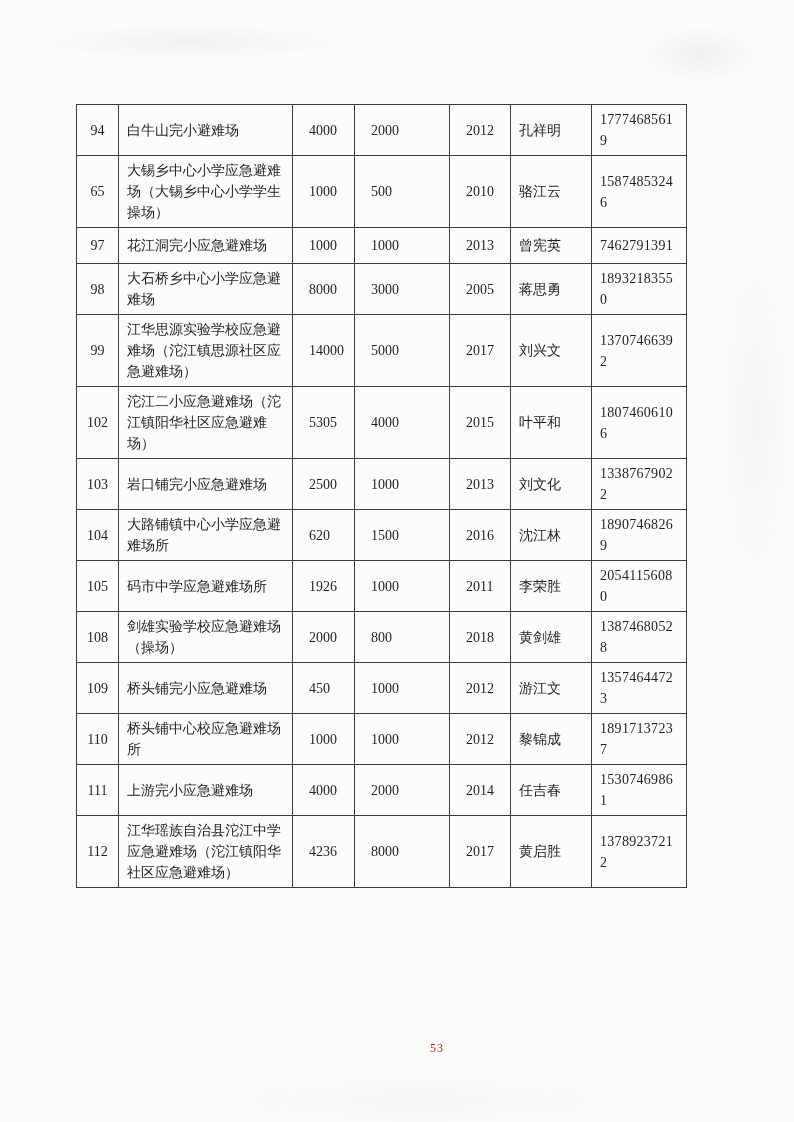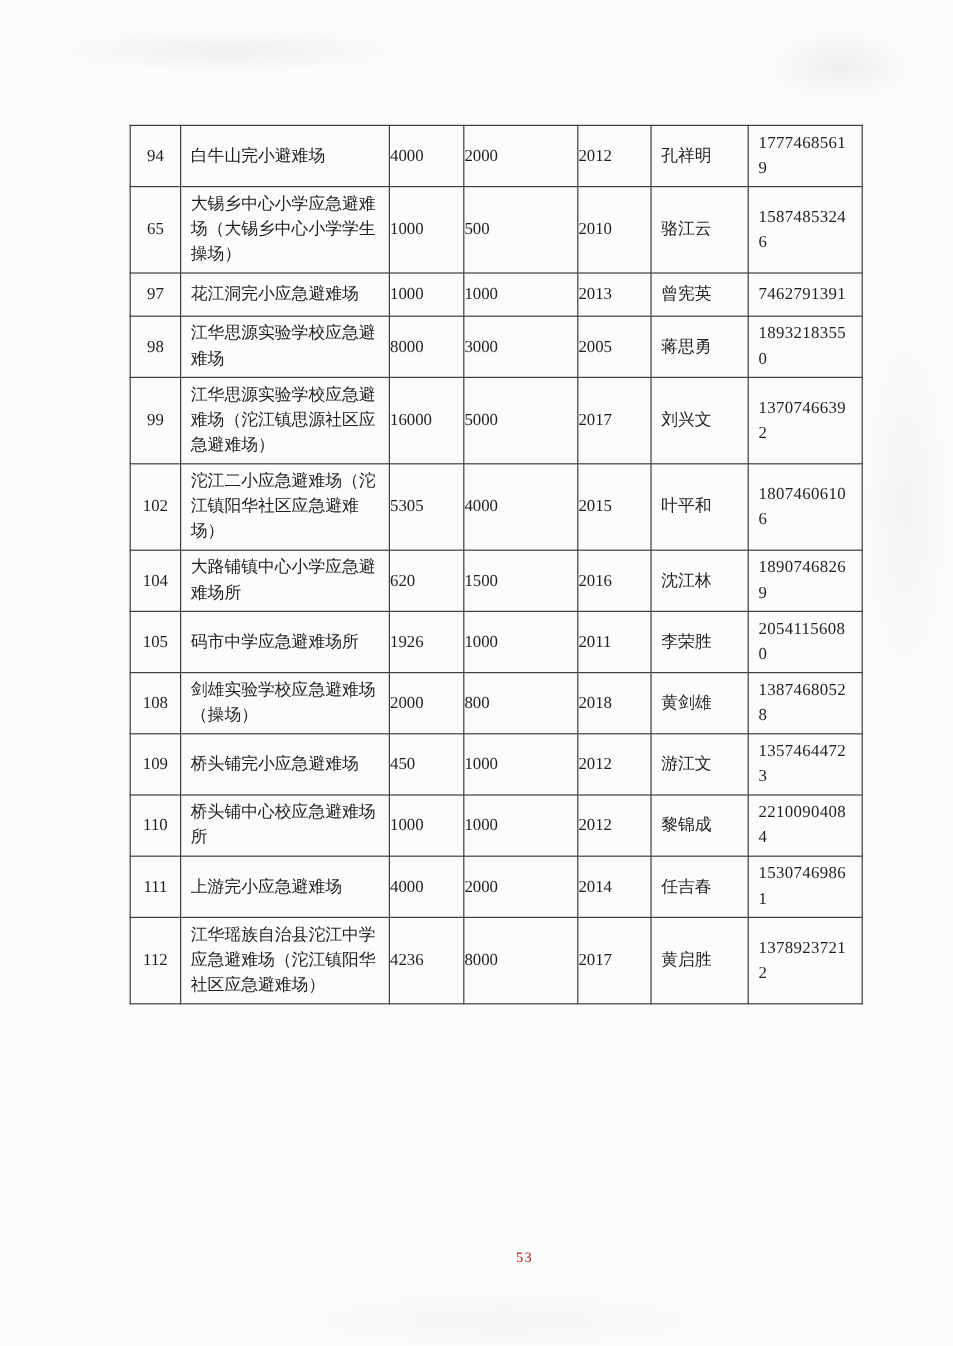--- a/index.html
+++ b/index.html
@@ -15,39 +15,39 @@
   .scan-noise {
     position:absolute; left:0; top:0; width:794px; height:1122px;
     pointer-events:none;
     background:
       radial-gradient(ellipse 230px 28px at 190px 42px, rgba(110,110,110,0.08), transparent 70%),
       radial-gradient(ellipse 90px 45px at 700px 55px, rgba(110,110,110,0.09), transparent 70%),
       radial-gradient(ellipse 60px 240px at 755px 420px, rgba(120,120,120,0.06), transparent 70%),
       radial-gradient(ellipse 300px 40px at 420px 1100px, rgba(120,120,120,0.05), transparent 70%);
   }
   .table-wrap {
-    position:absolute; left:108px; top:104px; width:610px;
+    position:absolute; left:76px; top:104px; width:610px;
   }
   table {
     border-collapse:collapse;
     table-layout:fixed;
     width:100%;
   }
   td {
     border:1px solid #3e3e3e;
     font-size:14px;
     line-height:21px;
     padding:4px 8px;
     vertical-align:middle;
     word-break:break-all;
     background:transparent;
   }
   tr { height:36px; }
   td.c0 { text-align:center; padding-left:2px; padding-right:2px; }
-  td.c2, td.c3, td.c4 { padding-left:0; }
+  td.c2, td.c3, td.c4 { padding-left:16px; }
   td.c6 { letter-spacing:0.3px; }
   .page-number {
     position:absolute;
     top:1041px; left:0; width:100%;
     text-align:center;
     font-size:12px;
     color:#b91c1c;
     letter-spacing:1px;
     margin-left:40px;
   }
@@ -91,46 +91,55 @@
           <td class="c0">97</td>
           <td class="c1">花江洞完小应急避难场</td>
           <td class="c2">1000</td>
           <td class="c3">1000</td>
           <td class="c4">2013</td>
           <td class="c5">曾宪英</td>
           <td class="c6">7462791391</td>
         </tr>
         <tr>
           <td class="c0">98</td>
-          <td class="c1">江华思源实验学校应急避难场</td>
+          <td class="c1">大石桥乡中心小学应急避难场</td>
           <td class="c2">8000</td>
           <td class="c3">3000</td>
           <td class="c4">2005</td>
           <td class="c5">蒋思勇</td>
           <td class="c6">18932183550</td>
         </tr>
         <tr>
           <td class="c0">99</td>
           <td class="c1">江华思源实验学校应急避难场（沱江镇思源社区应急避难场）</td>
-          <td class="c2">16000</td>
+          <td class="c2">14000</td>
           <td class="c3">5000</td>
           <td class="c4">2017</td>
           <td class="c5">刘兴文</td>
           <td class="c6">13707466392</td>
         </tr>
         <tr>
           <td class="c0">102</td>
           <td class="c1">沱江二小应急避难场（沱江镇阳华社区应急避难场）</td>
           <td class="c2">5305</td>
           <td class="c3">4000</td>
           <td class="c4">2015</td>
           <td class="c5">叶平和</td>
           <td class="c6">18074606106</td>
         </tr>
         <tr>
+          <td class="c0">103</td>
+          <td class="c1">岩口铺完小应急避难场</td>
+          <td class="c2">2500</td>
+          <td class="c3">1000</td>
+          <td class="c4">2013</td>
+          <td class="c5">刘文化</td>
+          <td class="c6">13387679022</td>
+        </tr>
+        <tr>
           <td class="c0">104</td>
           <td class="c1">大路铺镇中心小学应急避难场所</td>
           <td class="c2">620</td>
           <td class="c3">1500</td>
           <td class="c4">2016</td>
           <td class="c5">沈江林</td>
           <td class="c6">18907468269</td>
         </tr>
         <tr>
           <td class="c0">105</td>
@@ -159,21 +168,21 @@
           <td class="c5">游江文</td>
           <td class="c6">13574644723</td>
         </tr>
         <tr>
           <td class="c0">110</td>
           <td class="c1">桥头铺中心校应急避难场所</td>
           <td class="c2">1000</td>
           <td class="c3">1000</td>
           <td class="c4">2012</td>
           <td class="c5">黎锦成</td>
-          <td class="c6">22100904084</td>
+          <td class="c6">18917137237</td>
         </tr>
         <tr>
           <td class="c0">111</td>
           <td class="c1">上游完小应急避难场</td>
           <td class="c2">4000</td>
           <td class="c3">2000</td>
           <td class="c4">2014</td>
           <td class="c5">任吉春</td>
           <td class="c6">15307469861</td>
         </tr>

